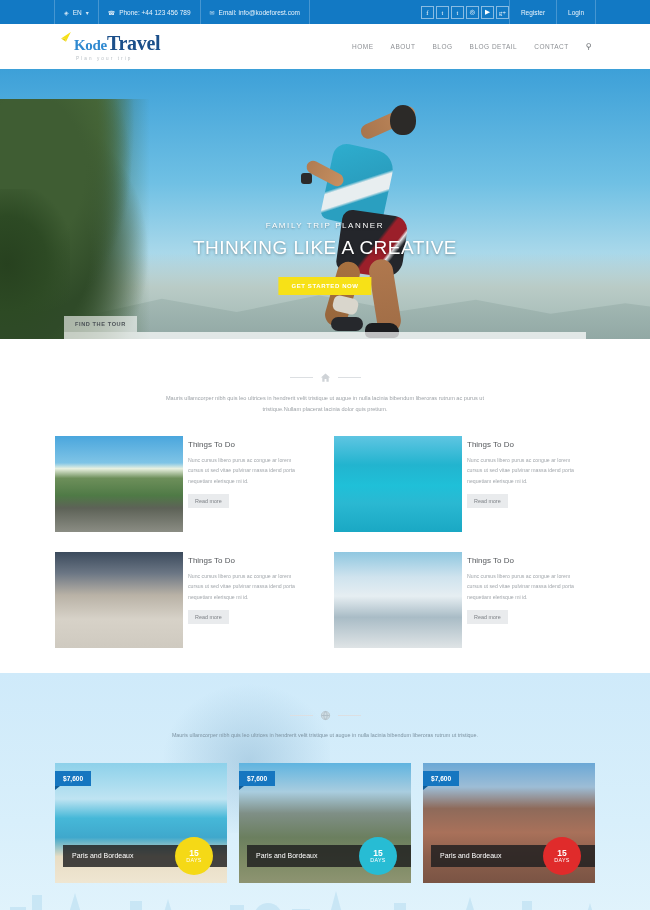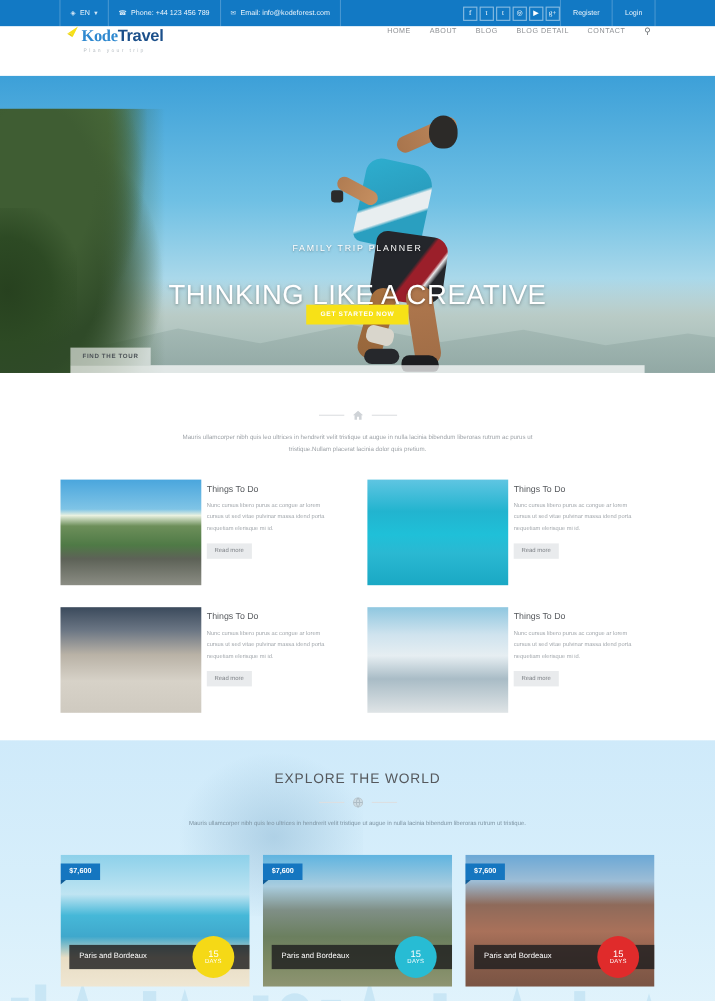--- a/index.html
+++ b/index.html
@@ -51,37 +51,37 @@
     font-size: 6.5px;
     color: #eaf4fc;
   }
   .tb-link:last-child { border-right: 1px solid rgba(255,255,255,.22); }
 
   
   .header {
     height: 45px;
     background: #fff;
     display: flex;
-    align-items: flex-start;
+    align-items: center;
     padding: 0 58px;
   }
   .logo { position: relative; display: flex; flex-direction: column; }
   .logo-row { display: flex; align-items: baseline; }
   .plane {
     position: absolute; left: 2px; top: -1px;
     width: 13px; height: 13px;
   }
   .logo-kode {
     font-size: 15px; color: #2f89d0; letter-spacing: -.3px;
     font-family: "Liberation Serif", serif; font-weight: bold;
     padding-left: 16px;
   }
   .logo-travel {
-    font-size: 15px; color: #1b4f8a; font-weight: bold;
-    font-family: Liberation Sans, sans-serif; letter-spacing: -.3px;
+    font-size: 20px; color: #1b4f8a; font-weight: bold;
+    font-family: Liberation Serif, serif; letter-spacing: -.3px;
   }
   .logo-tag {
     font-size: 4.6px; color: #b9bfc4; letter-spacing: 2.1px;
     padding-left: 18px; margin-top: 1px;
   }
   .nav { margin-left: auto; display: flex; align-items: center; gap: 17px; }
   .nav a {
     font-size: 6.5px; color: #8d9094; letter-spacing: .5px;
     text-decoration: none;
   }
@@ -177,23 +177,22 @@
     position: absolute; left: 0; top: 0; width: 100%; height: 100%;
     z-index: 5;
   }
   .hero-kicker {
     position: absolute; top: 152px; width: 100%; text-align: center;
     color: #fff; font-size: 8px; letter-spacing: 1.6px;
     text-shadow: 0 1px 2px rgba(0,0,0,.35);
   }
   .hero-title {
     position: absolute; top: 168px; width: 100%; text-align: center;
-    color: #fff; font-size: 25px; letter-spacing: .5px;
+    color: #fff; font-size: 19px; letter-spacing: .5px;
     text-shadow: 0 1px 3px rgba(0,0,0,.35);
-    margin-top: 17px;
   }
   .hero-btn {
     position: absolute; top: 208px; left: 50%; transform: translateX(-50%);
     background: #f7e117; color: #fff; border: none;
     font-size: 6px; font-weight: bold; letter-spacing: .6px;
     padding: 6px 13px; cursor: pointer;
     font-family: "Liberation Sans", sans-serif;
   }
 
   
@@ -306,21 +305,21 @@
     display: flex; align-items: center; padding-left: 9px;
   }
   .tour-name { color: #fff; font-size: 7px; }
   .days {
     position: absolute; right: 14px; bottom: 8px; z-index: 5;
     width: 38px; height: 38px; border-radius: 50%;
     display: flex; flex-direction: column;
     align-items: center; justify-content: center;
     color: #fff; line-height: 1.05;
   }
-  .days .n { font-size: 8.5px; }
+  .days .n { font-size: 8.5px; font-weight: bold; }
   .days .d { font-size: 5.4px; letter-spacing: .3px; }
 </style>
 </head>
 <body>
 
 <div class="topbar">
   <div class="tb-group">
     <span class="tb-ico">◈</span>
     <span>EN</span>
     <span class="tb-ico">▾</span>
@@ -476,21 +475,20 @@
       <polygon points="456,70 470,24 484,70"></polygon>
       <rect x="494" y="38" width="20" height="32"></rect>
       <rect x="522" y="28" width="10" height="42"></rect>
       <rect x="542" y="44" width="26" height="26"></rect>
       <polygon points="578,70 590,30 602,70"></polygon>
       <rect x="612" y="40" width="20" height="30"></rect>
     </g>
   </svg>
 
   <div class="explore-inner">
-    <h2 class="sec-title">EXPLORE THE WORLD</h2>
     <div class="divider">
       <span class="ln"></span>
       <span class="ico">
         <svg width="11" height="11" viewBox="0 0 24 24" fill="none" stroke="#b9c6cd" stroke-width="2">
           <circle cx="12" cy="12" r="9" fill="#cfdde4"></circle>
           <path d="M3 12 h18 M12 3 a14 14 0 0 1 0 18 a14 14 0 0 1 0 -18" stroke="#aebdc6"></path>
         </svg>
       </span>
       <span class="ln"></span>
     </div>

